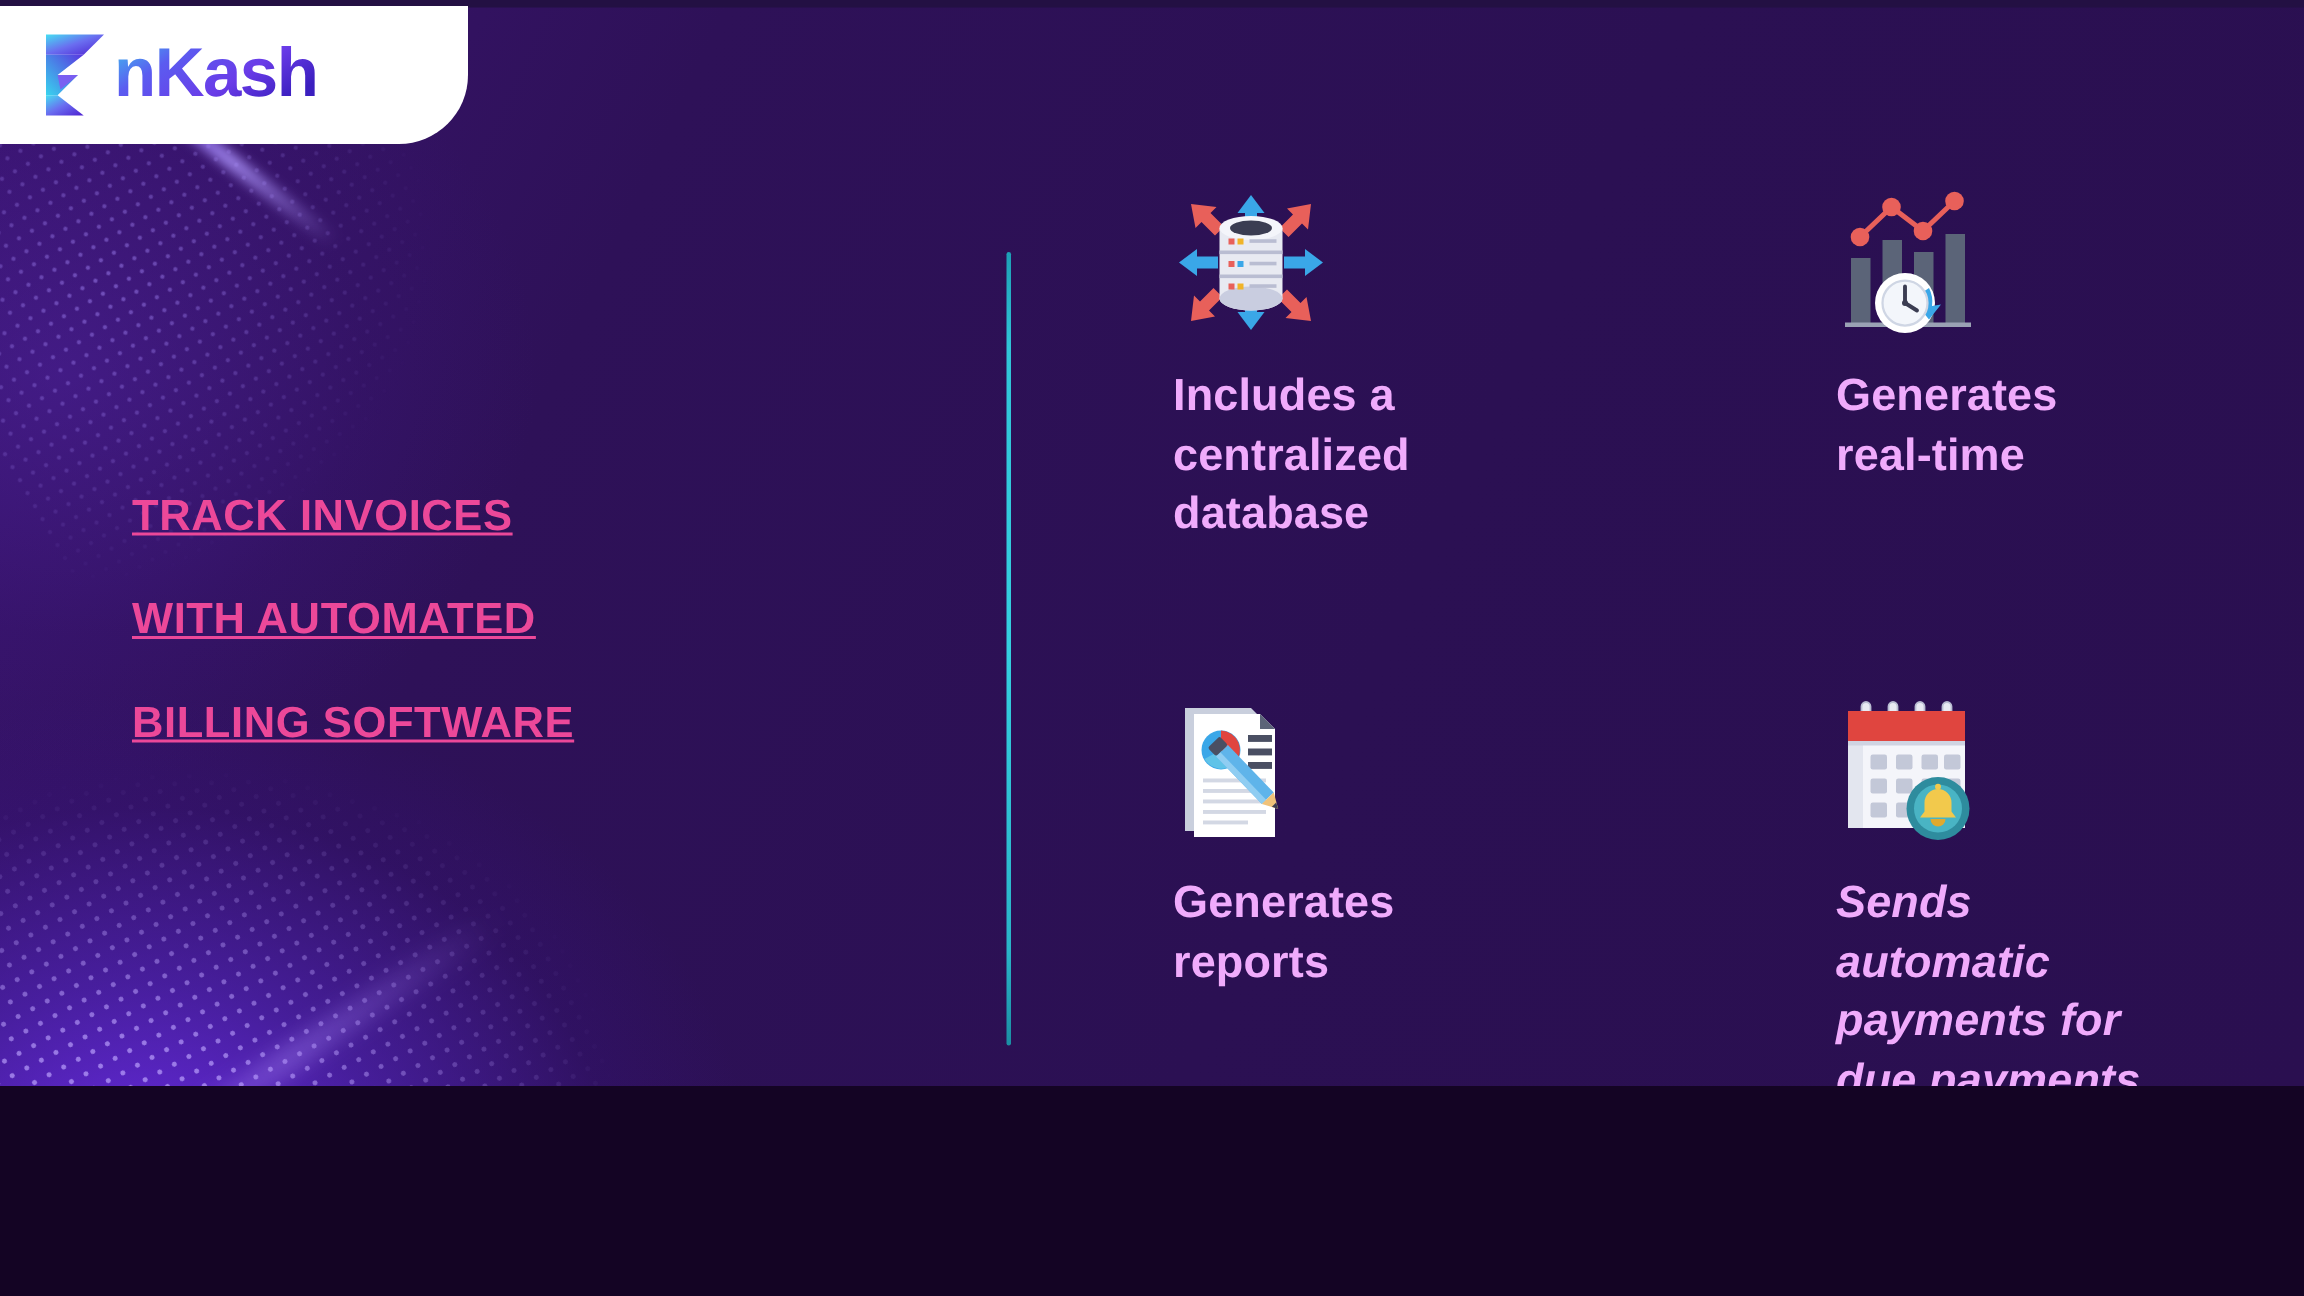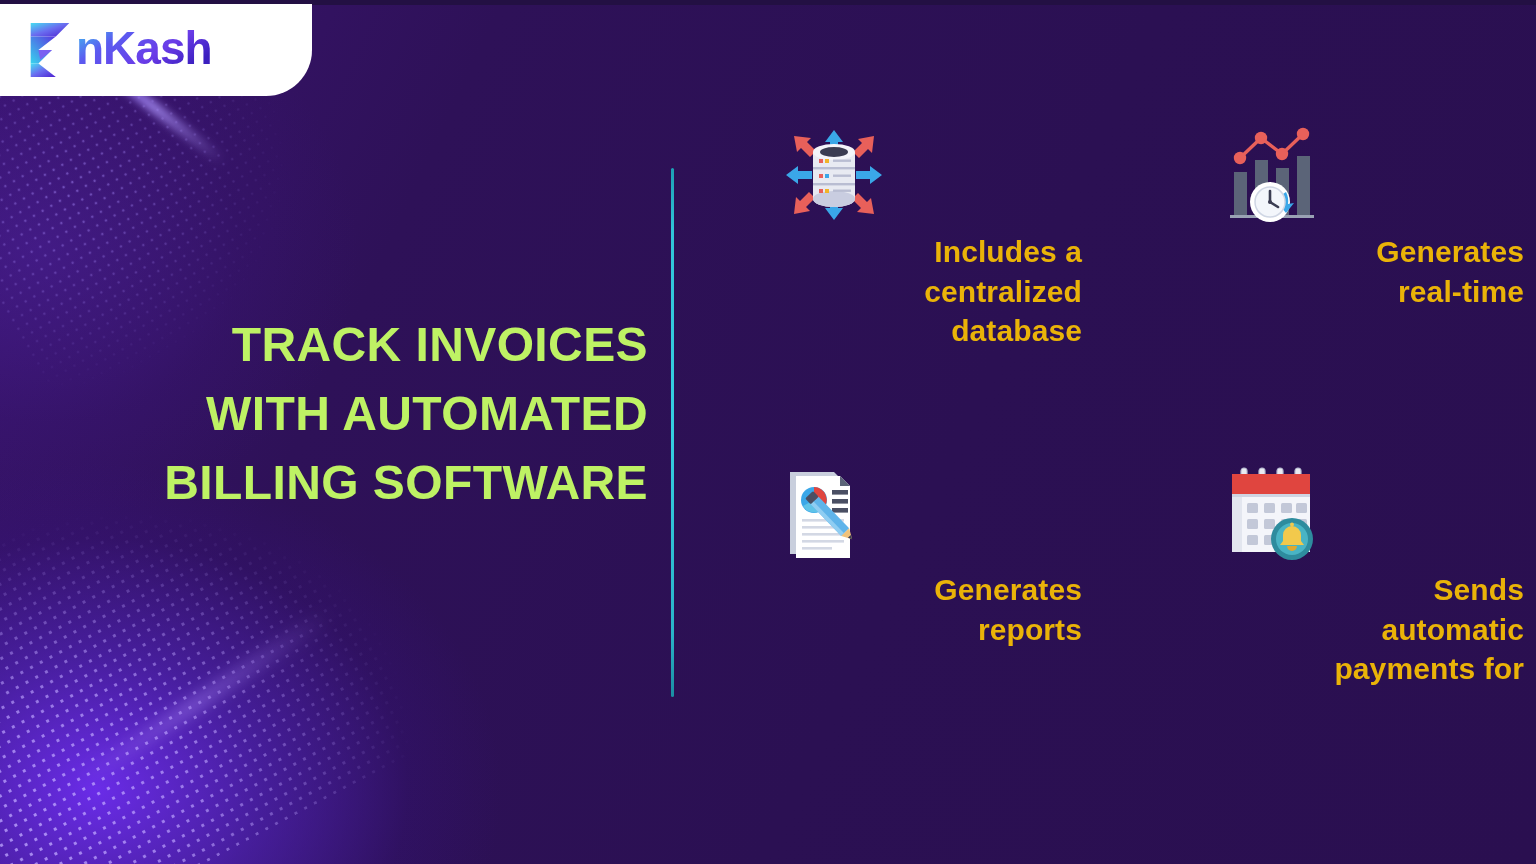--- a/index.html
+++ b/index.html
@@ -8,24 +8,23 @@
     padding: 0;
     background: #140424;
   }
   body {
     font-family: "Liberation Sans", sans-serif;
   }
 
   .slide {
     position: relative;
     width: 1536px;
-    height: 864px;
+    height: 724px;
     overflow: hidden;
     background: #2c1055;
-    text-align: right;
   }
 
   
   .bg-base {
     position: absolute;
     inset: 0;
     background:
       radial-gradient(ellipse 520px 420px at 96px 790px, #6a2ce8 0%, rgba(90,40,210,0.55) 32%, rgba(60,20,150,0.18) 60%, rgba(44,16,85,0) 78%),
       radial-gradient(ellipse 420px 360px at 40px 250px, rgba(95,45,200,0.30) 0%, rgba(70,28,150,0.12) 48%, rgba(44,16,85,0) 76%),
       linear-gradient(115deg, #3a1470 0%, #2e1158 26%, #2b1053 60%, #2a0f50 100%);
@@ -104,26 +103,27 @@
   .logo-row { display: flex; align-items: center; gap: 2px; }
   .logo-mark { width: 48px; height: 58px; flex: 0 0 auto; }
   .logo-word { height: 52px; display:block; }
 
   
   .headline {
     position: absolute;
     left: 88px;
     top: 310px;
     width: 560px;
-    color: #bef264;
+    color: #ec4899;
     font-weight: 700;
-    font-size: 48px;
+    font-size: 29px;
     line-height: 69px;
     letter-spacing: 0.4px;
     text-transform: uppercase;
+    text-decoration: underline;
   }
   .headline .hl-line { display: block; white-space: nowrap; }
 
   
   .divider {
     position: absolute;
     left: 671px;
     top: 168px;
     width: 3px;
     height: 529px;
@@ -137,30 +137,30 @@
     left: 782px;
     top: 126px;
     width: 700px;
   }
   .feature {
     position: absolute;
   }
   .f1 { left: 0px;   top: 0px;   width: 300px; }
   .f2 { left: 442px; top: 0px;   width: 300px; }
   .f3 { left: 0px;   top: 338px; width: 300px; }
-  .f4 { left: 442px; top: 338px; width: 300px; }
+  .f4 { left: 442px; top: 338px; width: 300px; font-style: italic; }
 
   .feature .icon-wrap {
     height: 98px;
     display: flex;
     align-items: center;
   }
   .feature .f-label {
-    margin-top: 8px;
-    color: #eab308;
+    margin-top: 20px;
+    color: #f0abfc;
     font-weight: 700;
     font-size: 30px;
     line-height: 39.5px;
     letter-spacing: 0.1px;
   }
   .feature .f-label .ln { display: block; white-space: nowrap; }
 </style>
 </head>
 <body>
 
@@ -371,17 +371,18 @@
             <path d="M68 62 a9 9 0 0 1 9 9 v6 l3 4 h-24 l3 -4 v-6 a9 9 0 0 1 9 -9 Z" fill="#f2c94c"></path>
             <rect x="66" y="58.5" width="4" height="4" rx="2" fill="#f2c94c"></rect>
             <path d="M63 82 a5 5 0 0 0 10 0 Z" fill="#e0a92f"></path>
           </g>
         </svg>
       </div>
       <div class="f-label">
         <span class="ln">Sends</span>
         <span class="ln">automatic</span>
         <span class="ln">payments for</span>
+        <span class="ln">due payments</span>
       </div>
     </div>
 
   </div>
 </div>
 
 </body></html>

